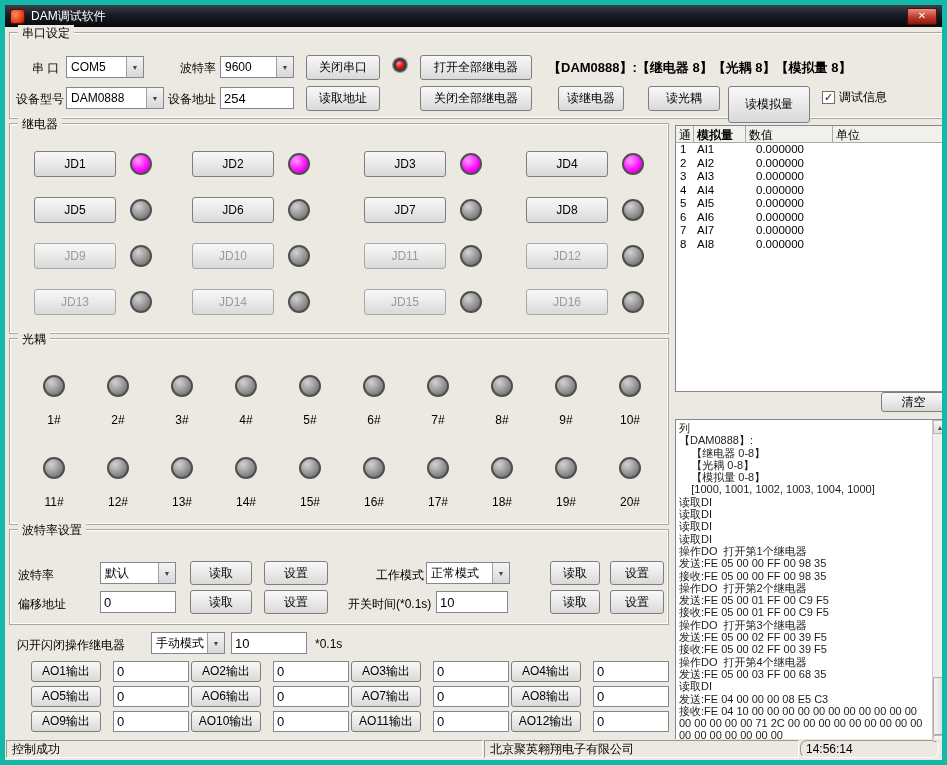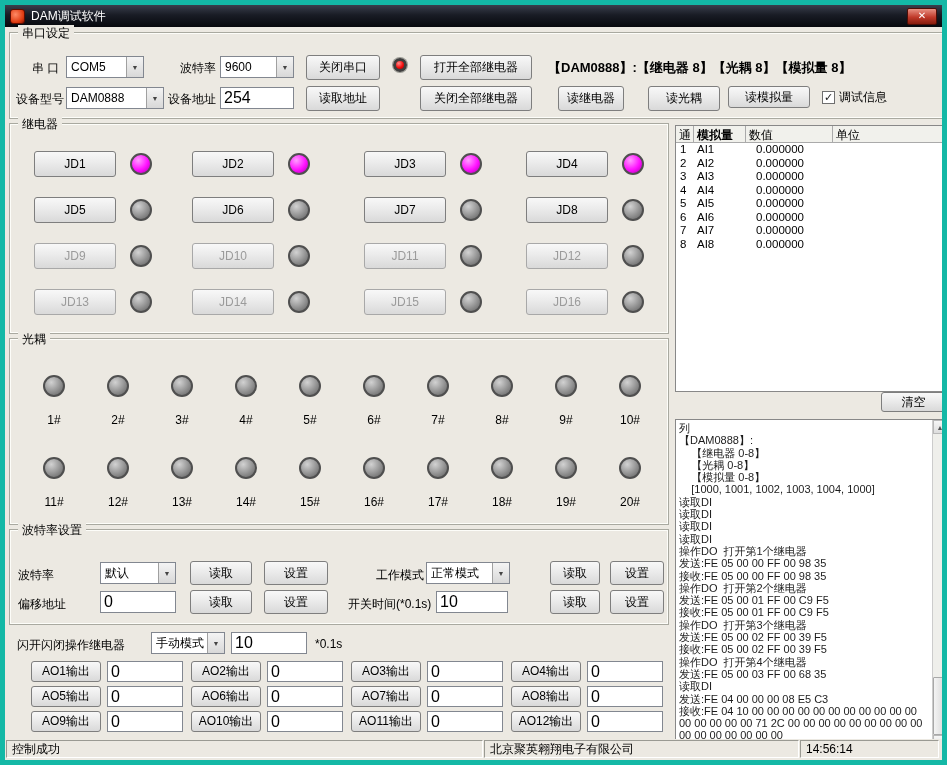--- a/index.html
+++ b/index.html
@@ -24,21 +24,21 @@
   .label { position:absolute; font-size:12px; white-space:nowrap; }
   .btn { position:absolute; background:linear-gradient(180deg,#f8f8f8,#ebebeb 45%,#d9d9d9);
     border:1px solid #7e7e7e; border-radius:3px; font-family:inherit; font-size:12px; color:#000;
     text-align:center; cursor:pointer; padding:0; }
   .btn.disabled { color:#9b9b9b; border-color:#a8a8a8; }
   .combo { position:absolute; background:#fff; border:1px solid #828790; height:22px; display:flex; align-items:center; cursor:pointer;justify-content:space-between; }
   .combo-text { flex:1; padding-left:4px; font-size:12px; white-space:nowrap; overflow:hidden; }
   .combo-arrow { width:17px; align-self:stretch; border-left:1px solid #a0a0a0;
     background:linear-gradient(180deg,#f4f4f4,#d8d8d8); font-size:7px; color:#444;
     display:flex; align-items:center; justify-content:center; }
-  .input { position:absolute; background:#fff; border:1px solid #828790; height:22px; font-size:16px; padding:0 3px; font-family:inherit; }
+  .input { position:absolute; background:#fff; border:1px solid #828790; height:22px; font-size:13px; padding:0 3px; font-family:inherit; }
   .light { border-radius:50%; border:2px solid #4f4f4f; flex:none;
     background:radial-gradient(circle at 35% 30%, #d2d2d2, #929292 55%, #5d5d5d); }
   .light.on { background:radial-gradient(circle at 35% 30%, #ff9dff, #ff10ff 55%, #a500a5); }
   .led { position:absolute; width:14px; height:14px; border-radius:50%; border:3px solid #3e3e3e; box-shadow:0 0 0 1px #9a9a94;
     background:radial-gradient(circle at 35% 30%, #ff8a8a, #f50f0f 55%, #8f0000); }
   .check { position:absolute; display:flex; align-items:center; gap:4px; font-size:12px; cursor:pointer; }
   .checkbox { width:13px; height:13px; background:#fff; border:1px solid #6f6f6f; font-size:11px; line-height:11px; text-align:center; color:#1a1a1a; font-weight:bold; }
   .bold13 { font-weight:bold; font-size:13px; }
 
   
@@ -72,21 +72,21 @@
   .log-scroll { position:absolute; top:0; right:0; bottom:0; width:15px; background:#efefeb; border-left:1px solid #ccc;
     display:flex; flex-direction:column; }
   .sb-btn { height:14px; flex:none; font-size:7px; color:#555; display:flex; align-items:center; justify-content:center;
     background:linear-gradient(#f6f6f6,#ddd); border:1px solid #b8b8b8; cursor:pointer; }
   .sb-track { flex:1; position:relative; }
   .sb-thumb { position:absolute; left:0; right:0; bottom:0; height:58px;
     background:linear-gradient(90deg,#f4f4f4,#d6d6d6); border:1px solid #a8a8a8; border-radius:1px; cursor:pointer; }
 
   
   .ao-grid { position:absolute; left:26px; top:656px; width:640px; display:grid; grid-template-columns:repeat(4,1fr); row-gap:4px; }
-  .ao-cell { display:flex; gap:6px; height:21px; }
+  .ao-cell { display:flex; gap:12px; height:21px; }
   .ao-btn { position:static; width:70px; height:21px; font-size:12px; }
   .ao-input { position:static; width:76px; height:21px; }
 
   
   .statusbar { position:absolute; left:0; right:0; bottom:0; height:21px; background:#ECE9E2; }
   .status-panel { position:absolute; top:1px; height:18px; border:1px solid; border-color:#9a9a93 #ffffff #ffffff #9a9a93;
     padding-left:5px; line-height:16px; font-size:12px; white-space:nowrap; overflow:hidden; }
 </style>
 </head>
 <body>
@@ -125,21 +125,21 @@
       <span class="combo-arrow">▼</span>
     </div>
 
     <span class="label" style="left:158px;top:58px;">设备地址</span>
     <input class="input" style="left: 210px; top: 54px; width: 74px;" value="254">
 
     <button class="btn" style="left:296px;top:53px;width:74px;height:25px;">读取地址</button>
     <button class="btn" style="left:410px;top:53px;width:112px;height:25px;">关闭全部继电器</button>
     <button class="btn" style="left:548px;top:53px;width:66px;height:25px;">读继电器</button>
     <button class="btn" style="left:638px;top:53px;width:72px;height:25px;">读光耦</button>
-    <button class="btn" style="left:718px;top:53px;width:82px;height:22px;">读模拟量</button>
+    <button class="btn" style="left:718px;top:53px;width:82px;height:37px;">读模拟量</button>
 
     <label class="check" style="left:812px;top:56px;">
       <span class="checkbox">✓</span>
       <span>调试信息</span>
     </label>
   </div>
 
   <div class="group" style="left:4px;top:118px;width:660px;height:211px;">
     <span class="legend">继电器</span>
     <div class="relay-grid">
@@ -558,16 +558,16 @@
 
       <div class="ao-cell">
         <button class="btn ao-btn">AO12输出</button>
         <input class="input ao-input" value="0" style="">
       </div>
     </div>
 
   <div class="statusbar">
     <div class="status-panel" style="left:1px;width:477px;">控制成功</div>
     <div class="status-panel" style="left:479px;width:315px;">北京聚英翱翔电子有限公司</div>
-    <div class="status-panel" style="left:795px;width:139px;">14:56:14</div>
+    <div class="status-panel" style="left:795px;width:139px;border-radius:7px;">14:56:14</div>
   </div>
 
 </div>
 
 </body></html>

